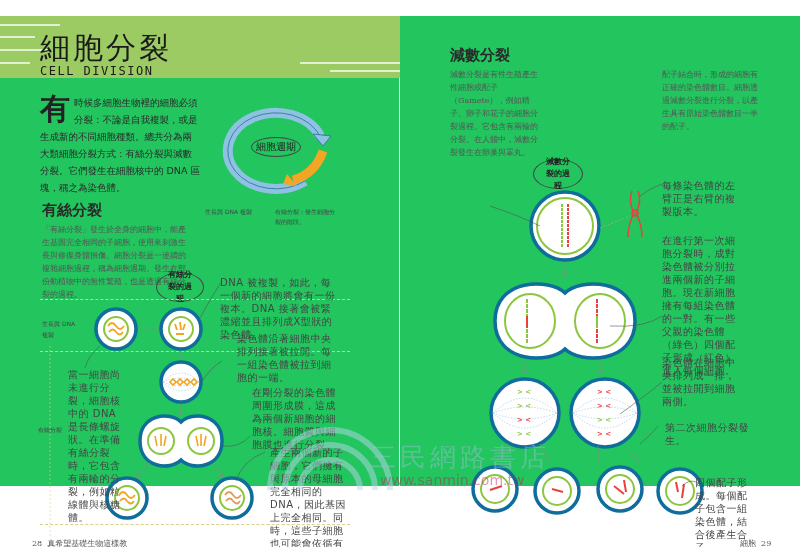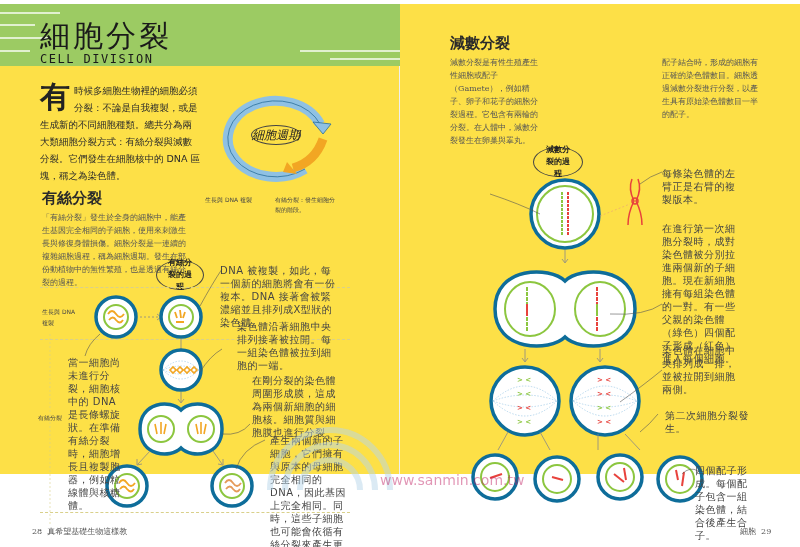--- a/index.html
+++ b/index.html
@@ -1,18 +1,18 @@
 <!DOCTYPE html>
 <html><head>
 <meta charset="utf-8">
 <style>
   * { box-sizing: border-box; margin: 0; padding: 0; }
   html, body { width: 800px; height: 547px; overflow: hidden; background: #ffffff; }
   body { font-family: "DejaVu Sans", "Liberation Sans", sans-serif; color: #333; position: relative; }
-  .page { position: absolute; top: 4px; height: 470px; background: #fde047; }
+  .page { position: absolute; top: 16px; height: 470px; background: #22c55e; }
   .page-left { left: 0; width: 400px; border-right: 1px solid #eee; }
   .page-right { left: 400px; width: 400px; }
   .abs { position: absolute; }
   .title-band { left: 0; top: 0; width: 400px; height: 62px; background: #9ccb63; overflow: hidden; }
   .title-band .streak { position: absolute; height: 2px; background: rgba(255,255,255,0.7); }
   .title-zh { left: 40px; top: 12px; font-size: 30px; color: #1a1a1a; letter-spacing: 3px; font-weight: normal; }
   .title-en { left: 40px; top: 48px; font-size: 12px; color: #1a1a1a; letter-spacing: 1.5px; font-family: "DejaVu Sans Mono", monospace; }
   .intro { left: 40px; top: 78px; width: 160px; font-size: 9.5px; line-height: 17px; color: #2a2a2a; }
   .intro .drop { float: left; font-size: 30px; line-height: 30px; margin-right: 4px; font-weight: bold; color: #222; }
   .h2 { font-size: 15px; font-weight: bold; color: #2a2a2a; }
@@ -46,21 +46,21 @@
     <span>時候多細胞生物裡的細胞必須分裂：不論是自我複製，或是生成新的不同細胞種類。總共分為兩大類細胞分裂方式：有絲分裂與減數分裂。它們發生在細胞核中的 DNA 區塊，稱之為染色體。</span>
   </div>
 
   <svg style="left:215px;top:80px;" width="140" height="110" viewBox="0 0 140 110">
     <path d="M 90 85 A 48 38 0 1 1 105 40" fill="none" stroke="#8fc1e3" stroke-width="10"></path>
     <path d="M 90 85 A 48 38 0 1 1 105 40" fill="none" stroke="#2a6f9a" stroke-width="0.8"></path>
     <polygon points="98,38 116,40 108,50" fill="#8fc1e3" stroke="#2a6f9a" stroke-width="0.8"></polygon>
     <path d="M 108 55 Q 100 78 78 84" fill="none" stroke="#f2a623" stroke-width="9"></path>
     <polygon points="72,78 68,88 82,90" fill="#f2a623"></polygon>
   </svg>
-  <div class="abs bubble" style="left:251px;top:121px;width:50px;height:20px;font-weight:normal;font-size:12px;font-style:italic;">細胞週期</div>
+  <div class="abs bubble" style="left:251px;top:121px;width:50px;height:20px;font-weight:normal;font-size:10px;">細胞週期</div>
   <div class="abs small-label" style="left:205px;top:192px;">生長與 DNA 複製</div>
   <div class="abs small-label" style="left:275px;top:191px;width:60px;line-height:10px;">有絲分裂：發生細胞分裂的階段。</div>
 
   <div class="abs h2" style="left:42px;top:185px;">有絲分裂</div>
   <div class="abs body-serif" style="left:42px;top:207px;width:145px;">「有絲分裂」發生於全身的細胞中，能產生基因完全相同的子細胞，使用來刺激生長與修復身體損傷。細胞分裂是一連續的複雜細胞過程，稱為細胞週期。發生在部份動植物中的無性繁殖，也是透過有絲分裂的過程。</div>
 
   <div class="abs bubble" style="left:156px;top:256px;width:48px;height:30px;">
     <span style="width:30px;display:block;">有絲分裂的過程</span>
   </div>
 
@@ -118,21 +118,21 @@
     <path d="M225 479 q4 -6 8 0 q4 6 8 0 M226 485 q4 -5 7 0 q4 5 7 0" fill="none" stroke="#e59b5a" stroke-width="1.8"></path>
 
     <path d="M100 330 Q 88 340 85 352" fill="none" stroke="#555" stroke-width="0.6"></path>
     <path d="M200 302 Q 212 280 222 265" fill="none" stroke="#555" stroke-width="0.6"></path>
     <path d="M200 368 Q 210 352 222 345" fill="none" stroke="#555" stroke-width="0.6"></path>
     <path d="M222 430 Q 240 432 250 420" fill="none" stroke="#555" stroke-width="0.6"></path>
     <path d="M236 465 Q 242 445 265 436" fill="none" stroke="#555" stroke-width="0.6"></path>
     <line x1="50" y1="330" x2="50" y2="520" stroke="#d9d08a" stroke-width="0.6" stroke-dasharray="2,2"></line>
   </svg>
 
-  <div class="abs note" style="left:68px;top:352px;width:62px;">當一細胞尚未進行分裂，細胞核中的 DNA 是長條螺旋狀。在準備有絲分裂時，細胞增長且複製胞器，例如粒線體與核糖體。</div>
+  <div class="abs note" style="left:68px;top:352px;width:62px;">當一細胞尚未進行分裂，細胞核中的 DNA 是長條螺旋狀。在準備有絲分裂時，它包含有兩輪的分裂，例如粒線體與核糖體。</div>
   <div class="abs note" style="left:220px;top:260px;width:118px;">DNA 被複製，如此，每一個新的細胞將會有一份複本。DNA 接著會被緊濃縮並且排列成X型狀的染色體。</div>
   <div class="abs note" style="left:252px;top:370px;width:85px;">在剛分裂的染色體周圍形成膜，這成為兩個新細胞的細胞核。細胞質與細胞膜也進行分裂。</div>
   <div class="abs note" style="left:237px;top:316px;width:100px;">染色體沿著細胞中央排列接著被拉開。每一組染色體被拉到細胞的一端。</div>
   <div class="abs note" style="left:270px;top:430px;width:82px;">產生兩個新的子細胞，它們擁有與原本的母細胞完全相同的 DNA，因此基因上完全相同。同時，這些子細胞也可能會依循有絲分裂來產生更多相同細胞。</div>
 
   <div class="abs footer" style="left:32px;top:522px;">
     <span>28</span>&nbsp;
     <span>真希望基礎生物這樣教</span>
   </div>
 </div>
@@ -237,14 +237,15 @@
     <span>29</span>
   </div>
 </div>
 
 <div class="abs watermark">
   <svg width="340" height="90" viewBox="0 0 340 90" style="left:0;top:0;">
     <path d="M10 90 A 60 60 0 0 1 130 90" fill="none" stroke="#b8d6ea" stroke-width="6" opacity="0.5"></path>
     <path d="M25 90 A 45 45 0 0 1 115 90" fill="none" stroke="#b8d6ea" stroke-width="6" opacity="0.5"></path>
     <path d="M40 90 A 30 30 0 0 1 100 90" fill="none" stroke="#b8d6ea" stroke-width="6" opacity="0.5"></path>
   </svg>
+  <div class="abs" style="left:110px;top:40px;font-size:26px;color:#9fbfd8;opacity:0.45;letter-spacing:4px;font-family:'DejaVu Serif',serif;">三民網路書店</div>
   <div class="abs" style="left:120px;top:72px;font-size:14px;color:#be185d;opacity:0.45;">www.sanmin.com.tw</div>
 </div>
 
 </body></html>

